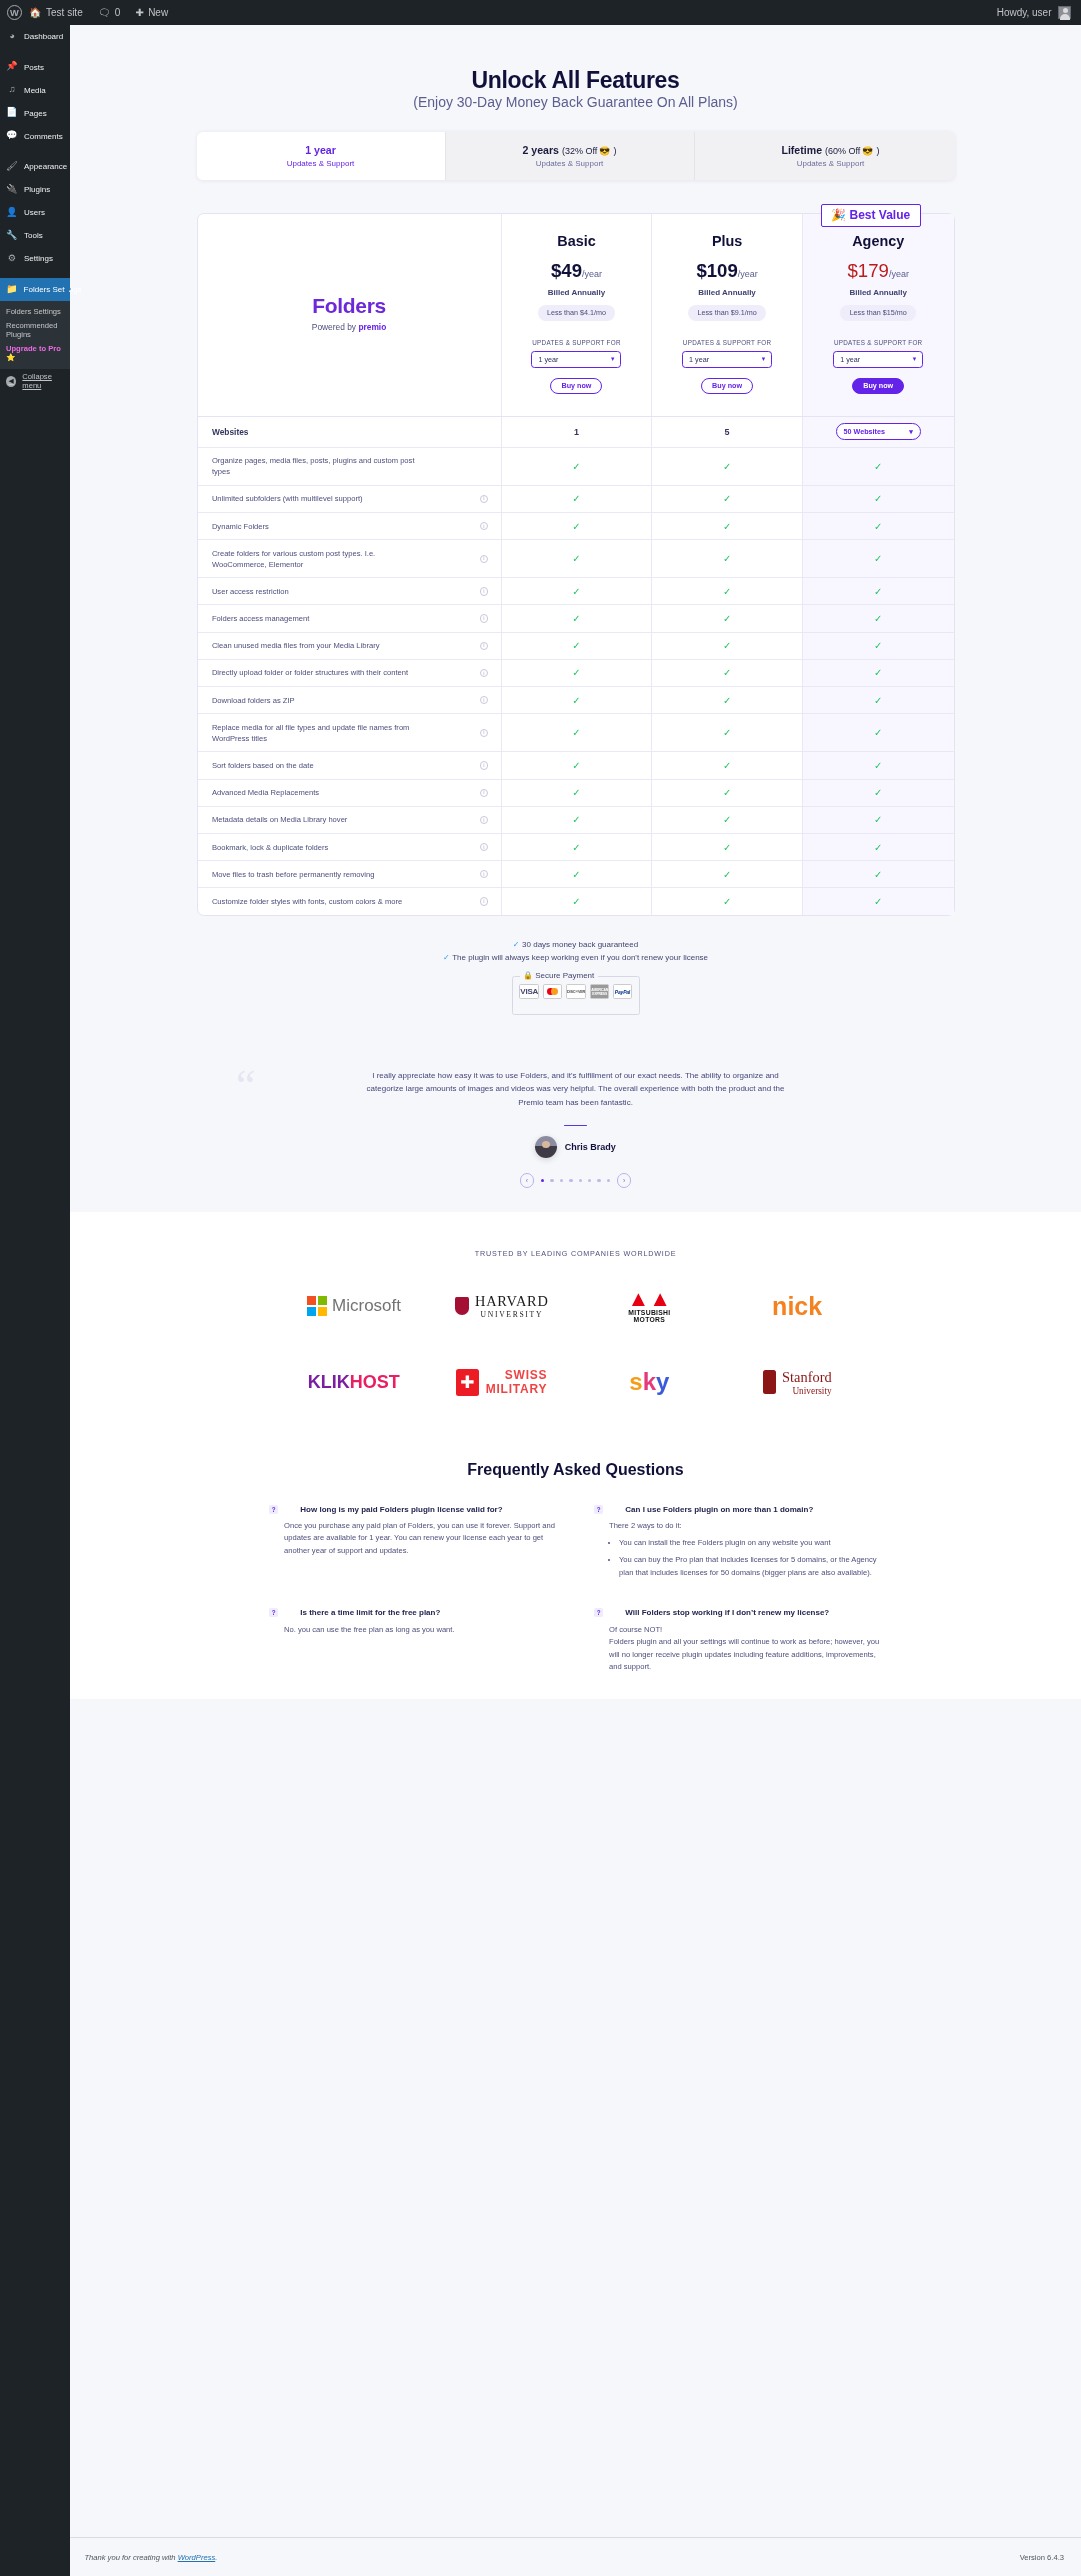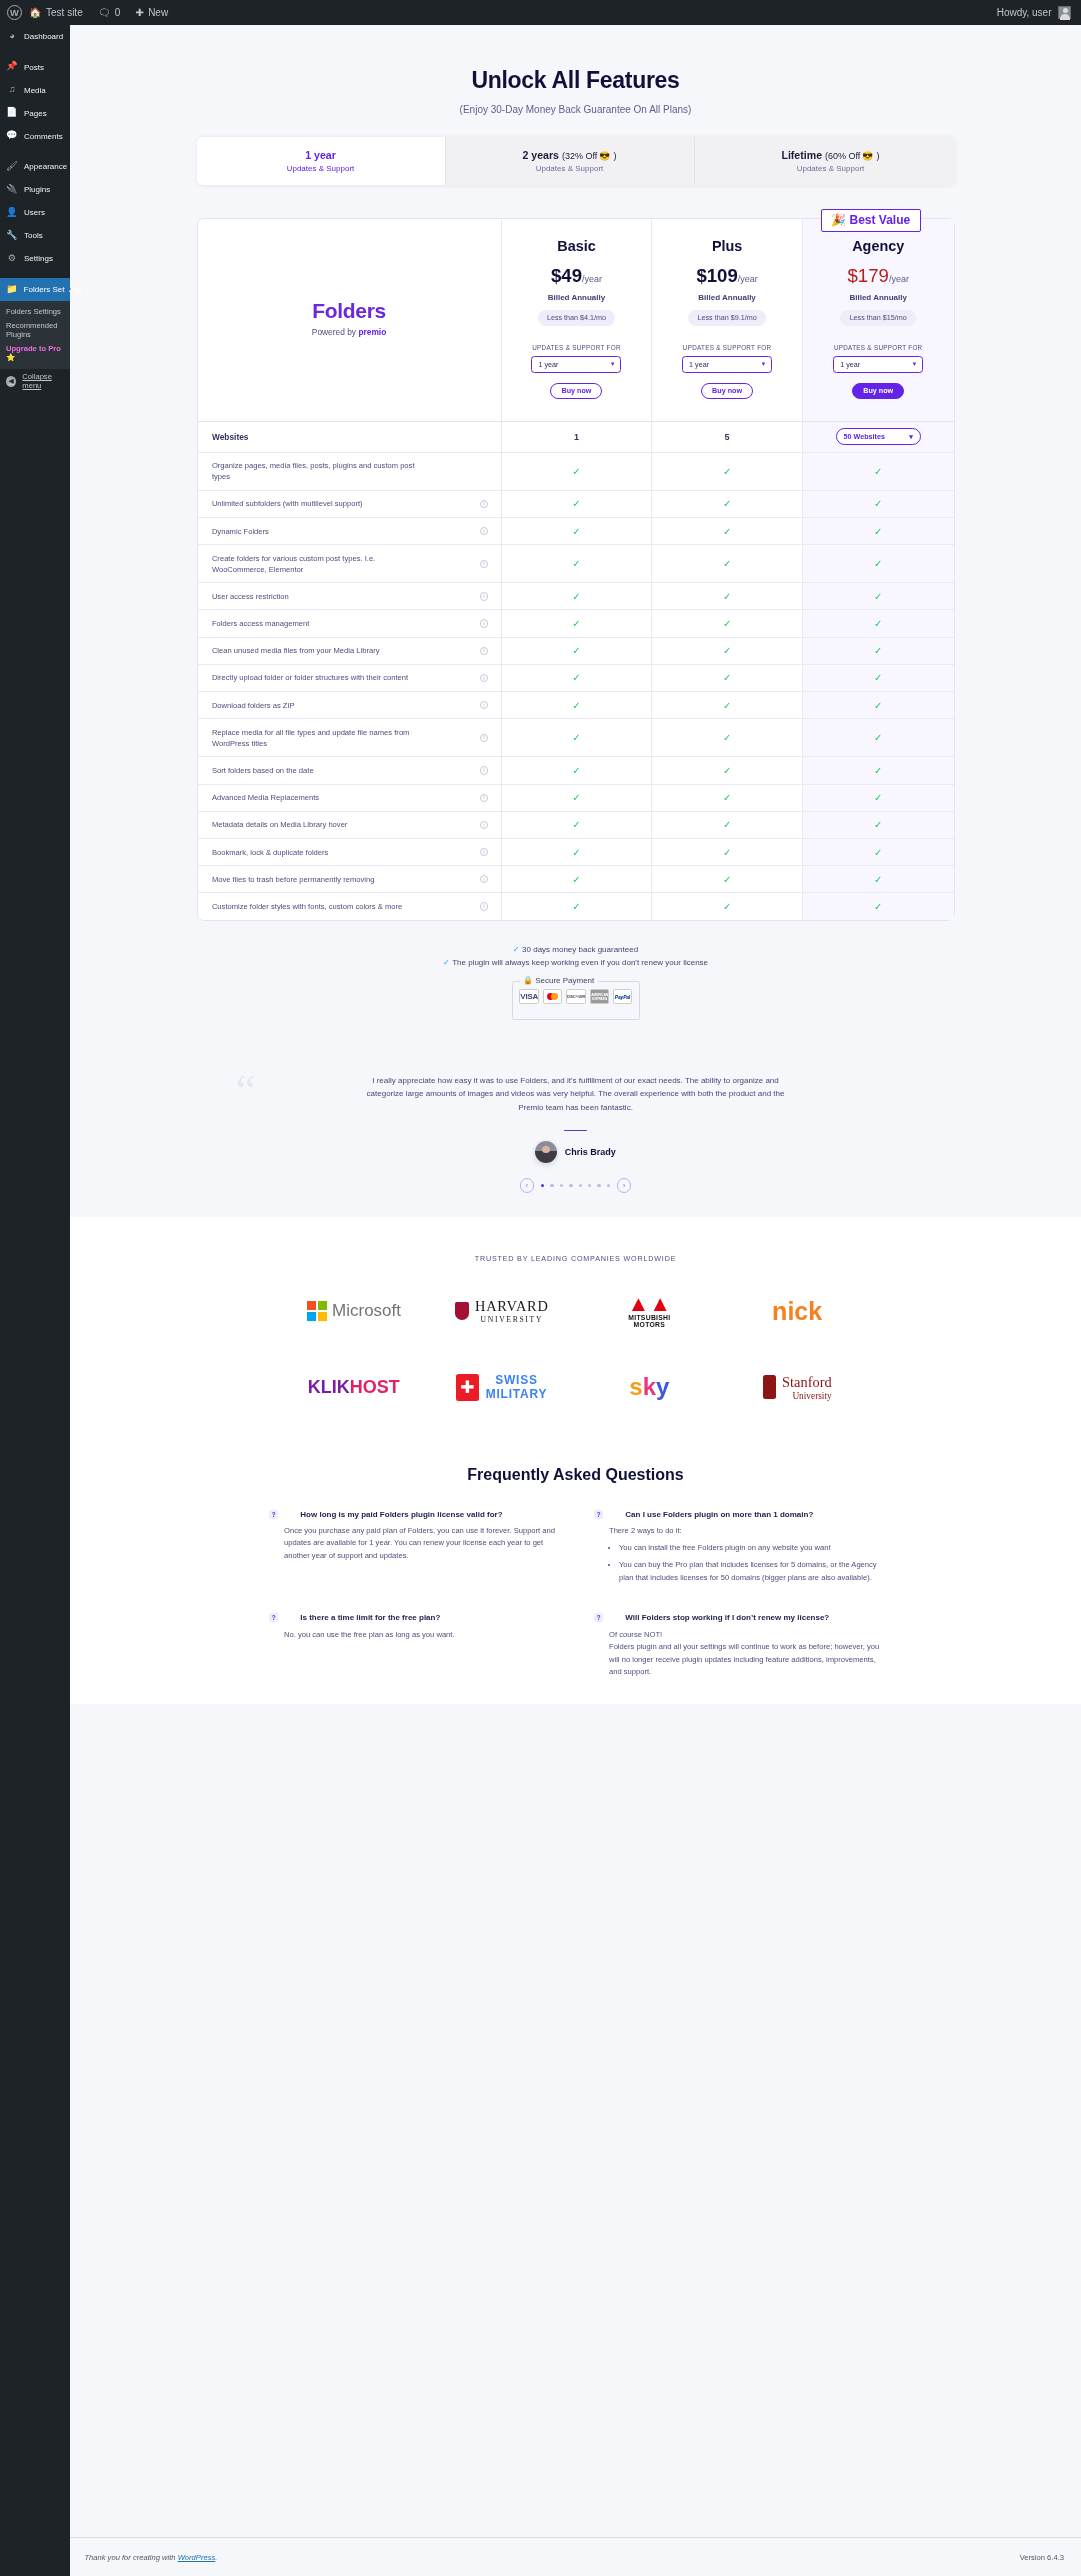--- a/index.html
+++ b/index.html
@@ -55,21 +55,21 @@
     position: absolute; top: 25px; left: 70px; width: 1011px; min-height: 2551px;
     background: #f6f7fb;
   }
   .inner { width: 1011px; padding: 0; }
 
   
   .hero { text-align: center; padding-top: 42px; }
   .hero h1 {
     font-size: 23px; font-weight: 800; color: #11103a; letter-spacing: -0.3px;
   }
-  .hero .sub { font-size: 10px; color: #5c5e8f; margin-top: 10px; }
+  .hero .sub { font-size: 14px; color: #5c5e8f; margin-top: 0; }
 
   
   .period-tabs {
     margin: 22px auto 0; width: 758px; height: 48px;
     display: flex; background: #f1f1f4; border-radius: 6px;
     box-shadow: 0 0.8px 4.2px rgba(30,25,90,.07);
     overflow: hidden;
   }
   .ptab {
     flex: 1; display: flex; flex-direction: column; align-items: center; justify-content: center;
@@ -624,21 +624,21 @@
         <div class="logo-cell">
           <span style="font-size:25px;font-weight:800;color:#f58220;font-family:'Liberation Sans',sans-serif;">nick</span>
         </div>
         <div class="logo-cell">
           <span style="font-size:18px;font-weight:800;font-family:'Liberation Sans',sans-serif;">
             <span style="color:#7b1fa2">KLIK</span><span style="color:#e91e63">HOST</span>
           </span>
         </div>
         <div class="logo-cell">
           <span style="display:inline-flex;align-items:center;justify-content:center;width:23px;height:27px;background:#ed1c24;border-radius:2.5px;margin-right:6.8px;color:#fff;font-size:17px;line-height:1;">✚</span>
-          <span style="text-align:center;font-family:'Liberation Sans',sans-serif;font-weight:800;color:#3b82f6;">
+          <span style="text-align:right;font-family:'Liberation Sans',sans-serif;font-weight:800;color:#ef4444;">
             <span style="display:block;font-size:12px;letter-spacing:0.8px;">SWISS</span>
             <span style="display:block;font-size:12px;letter-spacing:0.8px;">MILITARY</span>
           </span>
         </div>
         <div class="logo-cell">
           <span style="font-size:24px;font-weight:800;font-family:'Liberation Sans',sans-serif;">
             <span style="color:#f59c1a">s</span><span style="color:#e5397c">k</span><span style="color:#3b5bdb">y</span>
           </span>
         </div>
         <div class="logo-cell">

